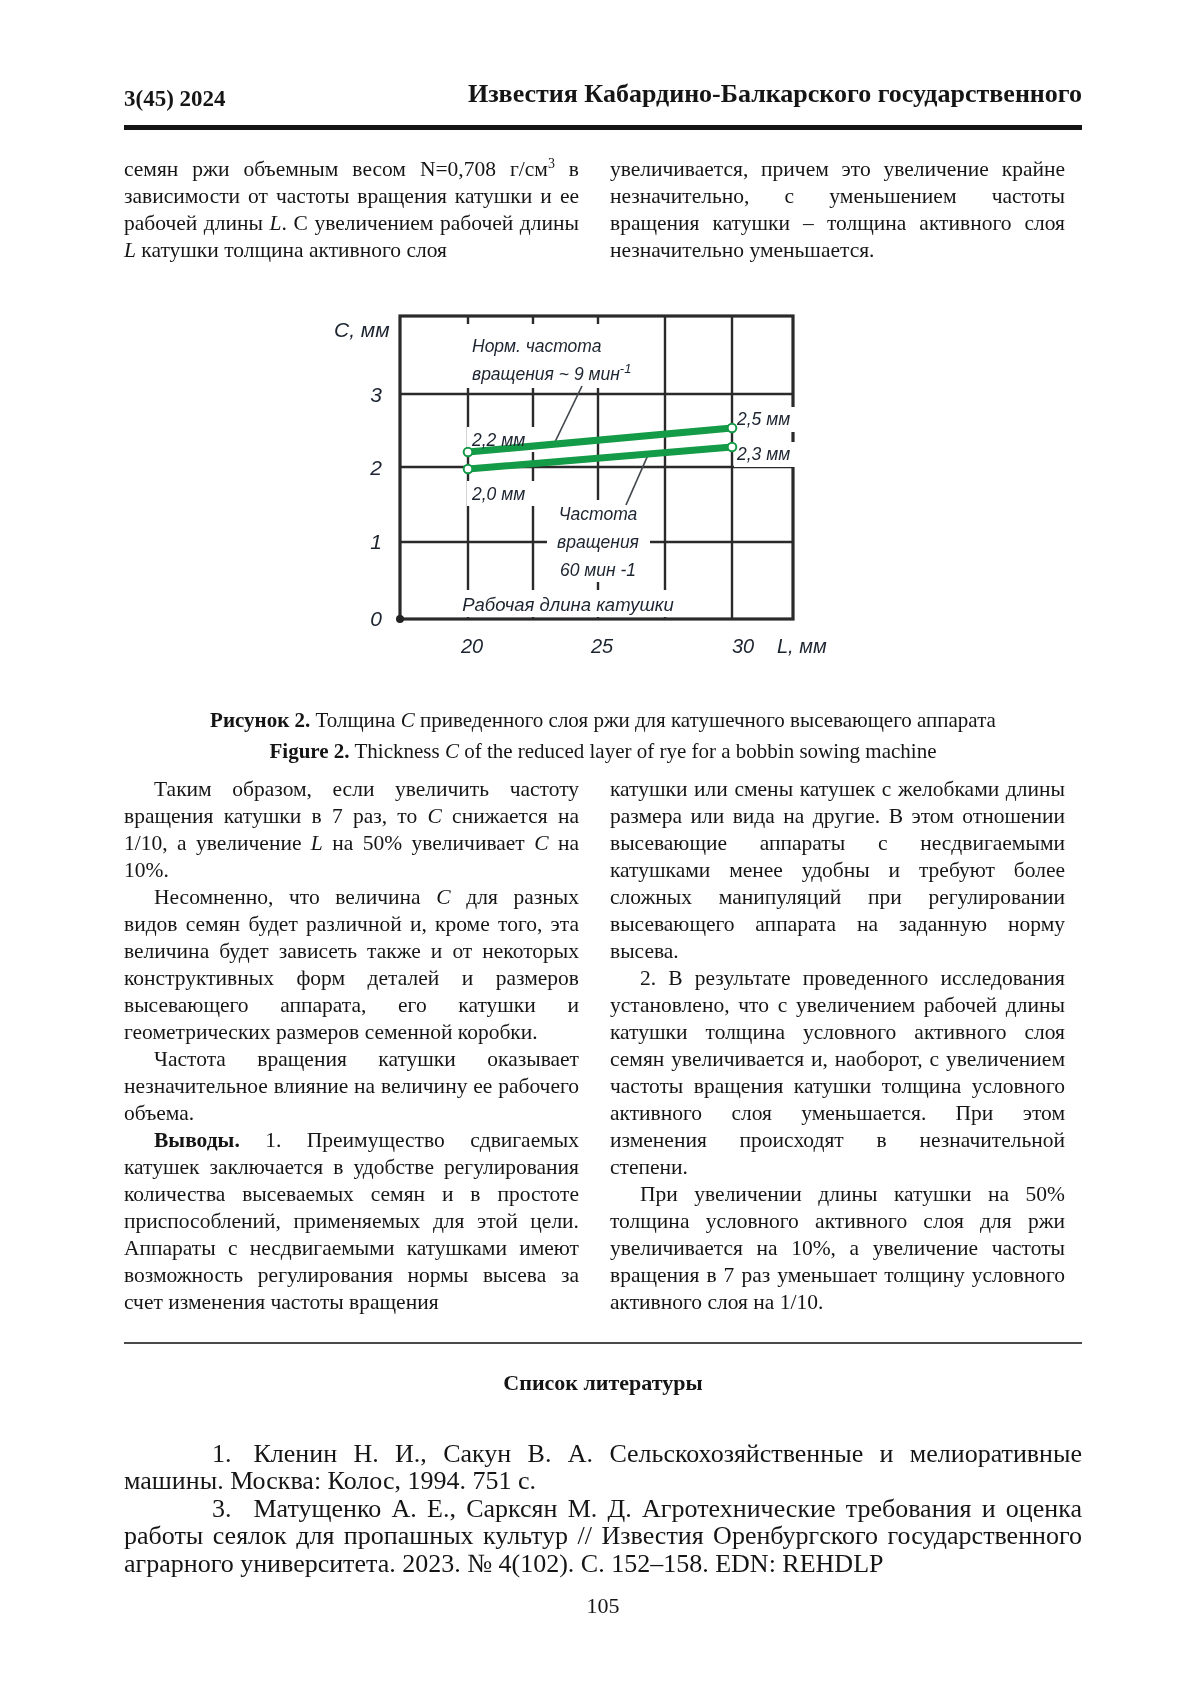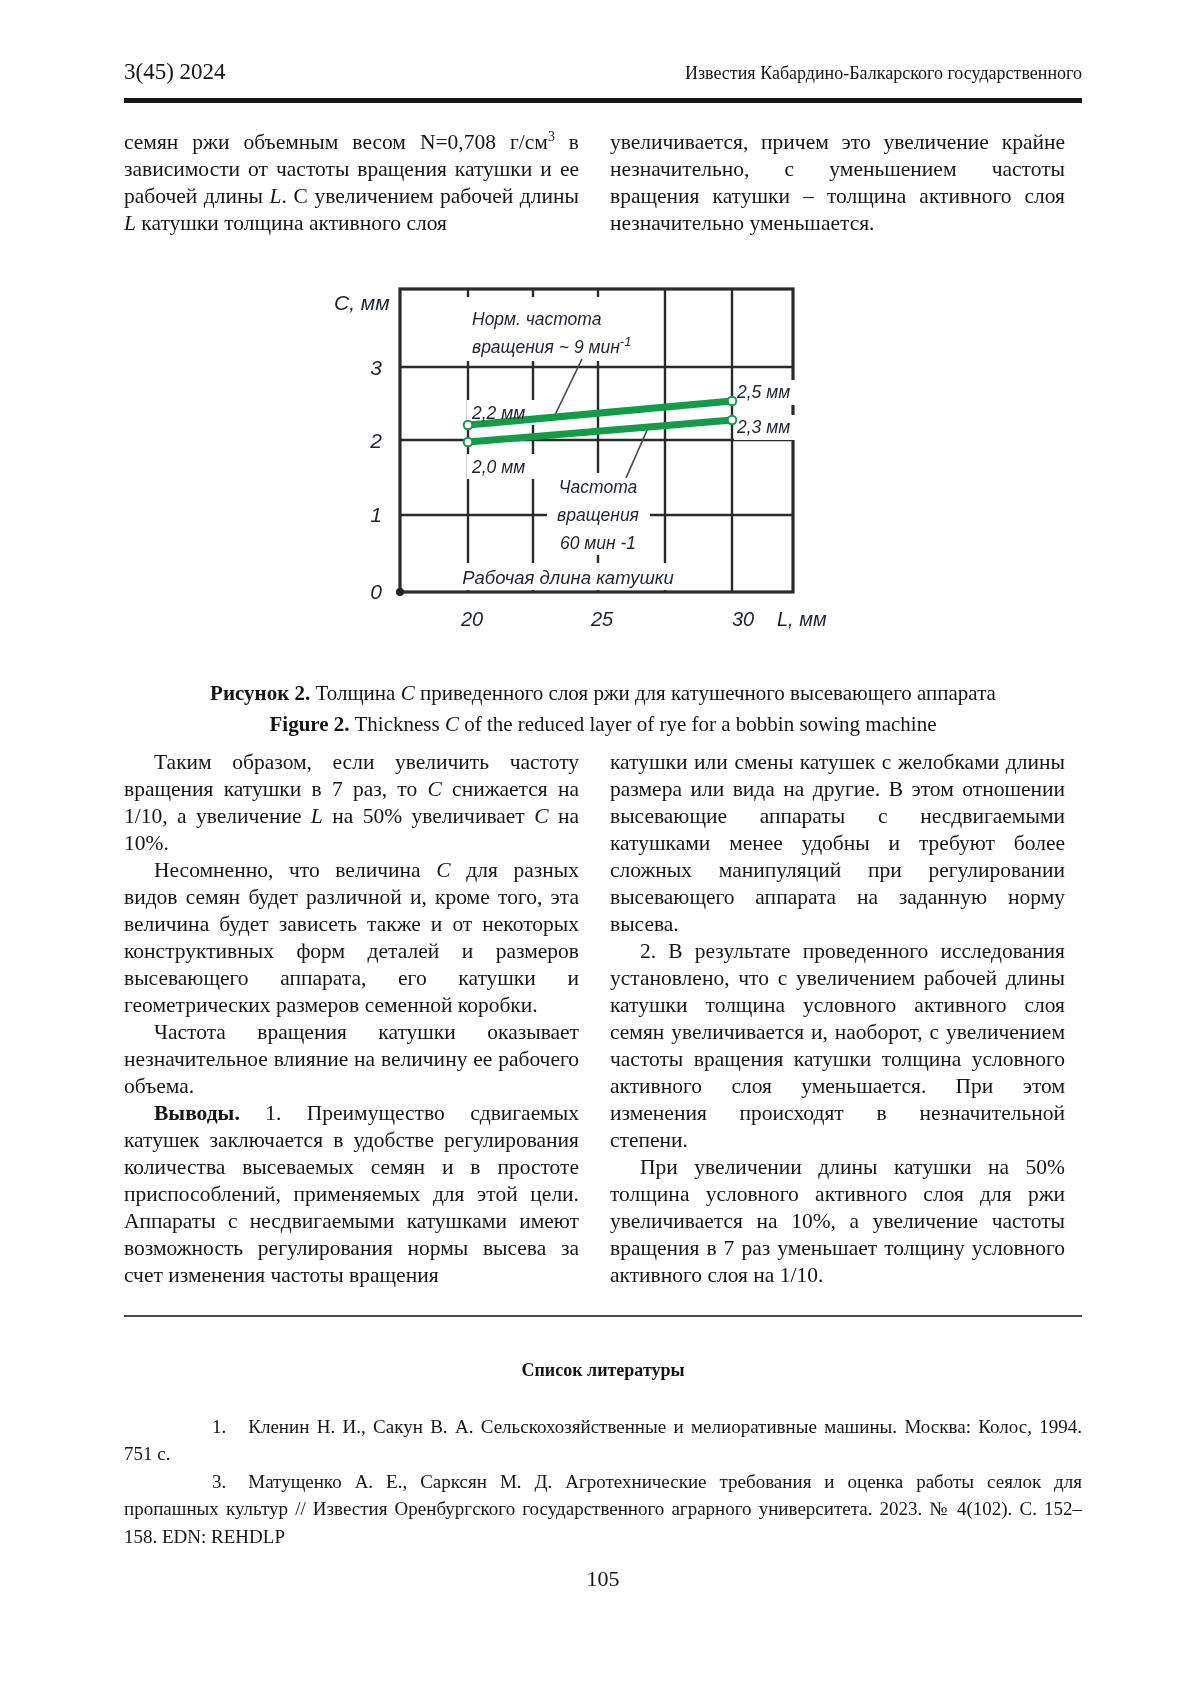--- a/index.html
+++ b/index.html
@@ -10,37 +10,37 @@
     background:#ffffff;
     font-family:"Liberation Serif", serif;
     color:#151515;
     box-sizing:border-box;
     padding:58px 118px 0 124px;
     overflow:hidden;
   }
   
   .header{display:flex;justify-content:space-between;align-items:flex-end;
     border-bottom:5px solid #151515;padding-bottom:12px;}
-  .issue{font-weight:normal;font-size:23px;line-height:1.2;}
-  .journal{font-weight:normal;font-size:18px;line-height:1.45;text-align:left;}
+  .issue{font-weight:bold;font-size:23px;line-height:1.2;margin-top:27px;}
+  .journal{font-weight:bold;font-size:26px;line-height:1.45;text-align:left;}
   
   .cols{display:flex;gap:31px;margin-top:26px;}
   .col{width:455px;font-size:21.5px;line-height:27px;text-align:justify;}
   .col p{margin:0;text-indent:30px;}
   .col p.noindent{text-indent:0;}
   sup{font-size:0.65em;line-height:0;}
   
   .figure-wrap{margin:20px 0 0 176px;width:560px;}
   .fig-caption{margin-top:32px;text-align:center;font-size:21px;line-height:1.5;}
   
   .chart-label{font-family:"Liberation Sans", sans-serif;font-style:italic;fill:#1c2430;}
   
   .divider{border:none;border-top:2.5px solid #4a4a4a;margin:26px 0 0 0;}
-  .ref-heading{text-align:center;font-weight:bold;font-size:18px;margin-top:43px;}
-  .refs{margin-top:32px;font-size:19px;line-height:27.5px;text-align:justify;}
+  .ref-heading{text-align:center;font-weight:bold;font-size:22px;margin-top:26px;}
+  .refs{margin-top:44px;font-size:26px;line-height:27.5px;text-align:justify;}
   .refs p{margin:0;text-indent:44px;}
   .ref-num{display:inline-block;min-width:22px;margin-right:22px;}
   .page-num{text-align:center;font-size:22px;margin-top:16px;}
 </style>
 </head>
 <body>
 
 <div class="page">
 
   <div class="header">

